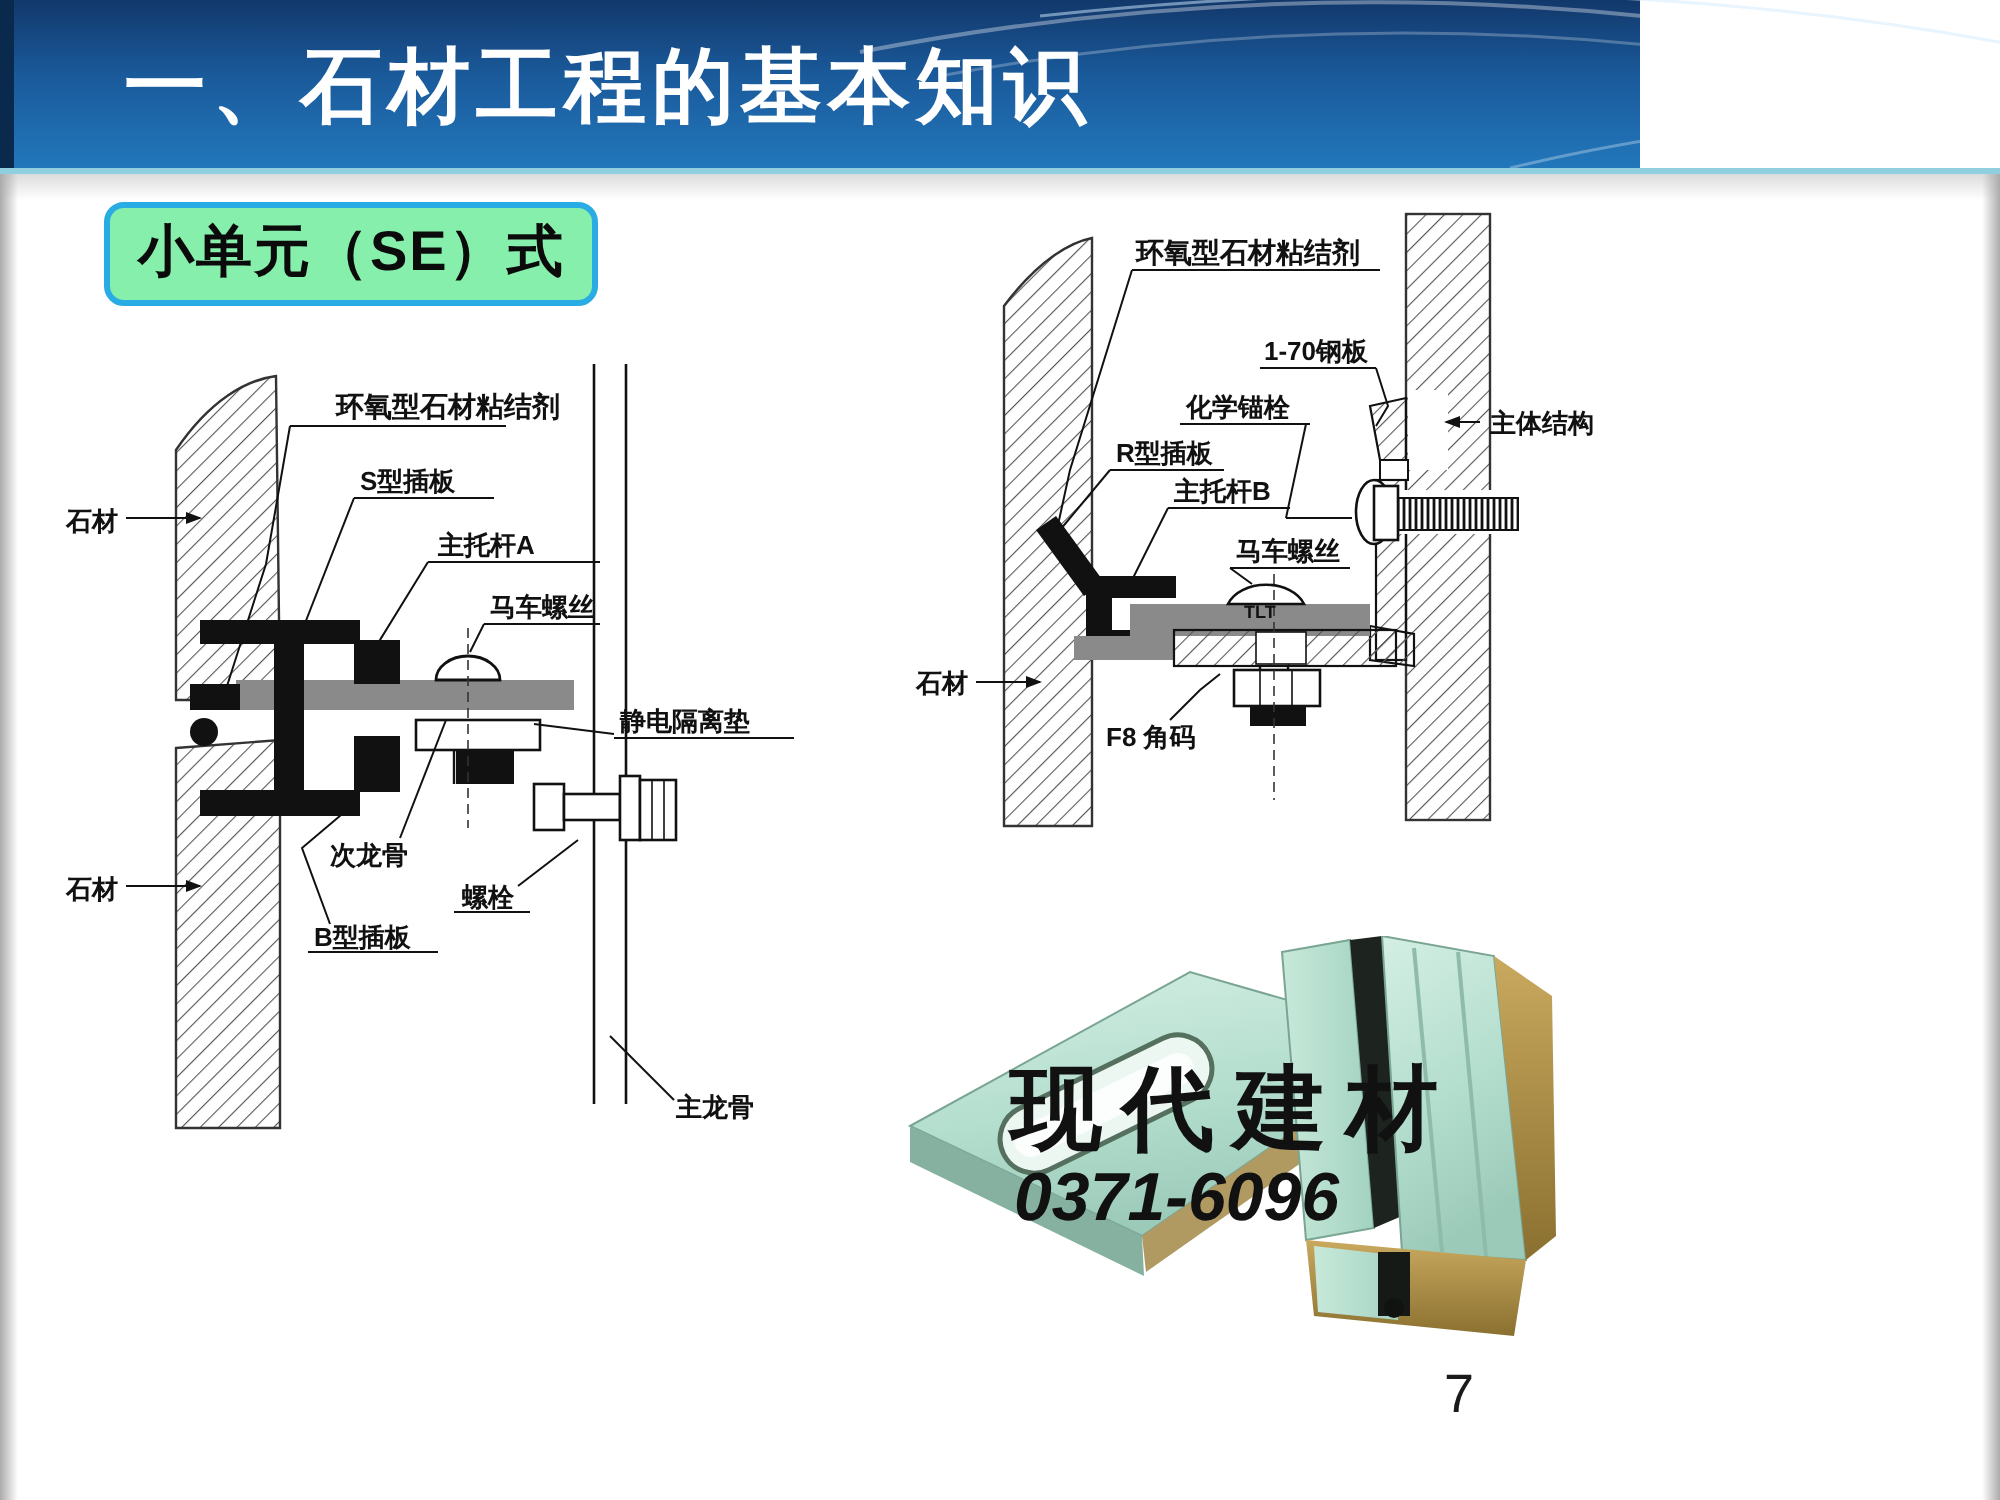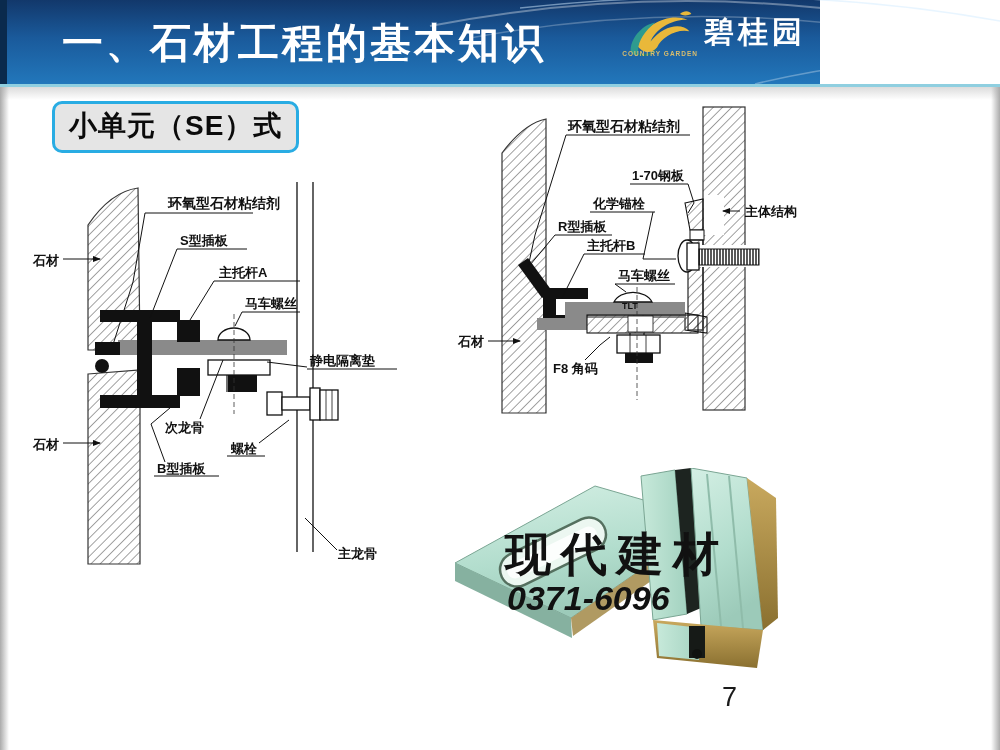--- a/index.html
+++ b/index.html
@@ -19,51 +19,39 @@
   .logo-mark{display:flex;flex-direction:column;align-items:center;margin-right:6px;}
   .logo-en{font-size:6.5px;color:#d9bd6d;letter-spacing:1px;margin-top:-10px;font-weight:bold;}
   .logo-cn{font-size:30px;font-weight:bold;color:#fff;letter-spacing:4px;}
   
   .edge-left{position:absolute;left:0;top:87px;width:9px;height:663px;
              background:linear-gradient(90deg,#ababab,rgba(255,255,255,0));}
   .edge-right{position:absolute;right:0;top:87px;width:9px;height:663px;
               background:linear-gradient(270deg,#ababab,rgba(255,255,255,0));}
   
   .se-label{position:absolute;left:52px;top:101px;padding:3px 14px 5px 14px;
-            background:#e5e5e5;border:3px solid #29ace3;border-radius:10px;
+            background:#86efac;border:3px solid #29ace3;border-radius:10px;
             font-size:28px;font-weight:bold;color:#0b0b0b;letter-spacing:1px;}
   .diagram{position:absolute;}
   .diagram text{font-family:"Liberation Sans",sans-serif;font-weight:bold;fill:#111;}
   .page-num{position:absolute;left:722px;top:682px;font-size:27px;color:#1a1a1a;}
 </style>
 </head>
 <body>
 
 <div class="slide">
 
   <div class="header">
     <svg class="header-arcs" width="1000" height="84" viewBox="0 0 1000 84">
       <path d="M430,26 Q720,-30 1005,40" fill="none" stroke="rgba(255,255,255,0.35)" stroke-width="2"></path>
       <path d="M470,38 Q740,-12 1005,54" fill="none" stroke="rgba(255,255,255,0.25)" stroke-width="1.5"></path>
       <path d="M520,8 Q780,-20 1005,22" fill="none" stroke="rgba(210,235,255,0.5)" stroke-width="1.5"></path>
       <path d="M755,84 Q880,54 1005,58" fill="none" stroke="rgba(255,255,255,0.30)" stroke-width="1.5"></path>
     </svg>
     <div class="page-title">一、石材工程的基本知识</div>
-    <div class="logo">
-      <div class="logo-mark">
-        <svg width="74" height="52" viewBox="0 0 78 54">
-          <path d="M60,6 c4,-4 10,-4 12,0 c-4,2 -9,2 -12,0 Z" fill="#e9b83a"></path>
-          <path d="M14,38 C22,16 50,4 68,12 C52,11 34,22 29,35 C43,17 62,15 70,24 C56,21 40,31 36,41 C30,49 20,47 14,38 Z" fill="#e9b83a"></path>
-          <path d="M8,44 C9,29 22,17 34,15 C23,24 16,34 16,44 C16,51 11,51 8,44 Z" fill="#2e9b8f"></path>
-          <path d="M12,46 C20,50 30,48 36,42 C32,50 20,54 12,46 Z" fill="#257f75"></path>
-        </svg>
-        <div class="logo-en">COUNTRY GARDEN</div>
-      </div>
-      <div class="logo-cn">碧桂园</div>
-    </div>
   </div>
   <div class="header-corner"></div>
   <div class="header-underline"></div>
   <div class="header-fade"></div>
   <div class="edge-left"></div>
   <div class="edge-right"></div>
 
   <div class="se-label">小单元（SE）式</div>
 
   <svg class="diagram" style="left:5px;top:162px" width="410" height="430" viewBox="0 0 410 430">

